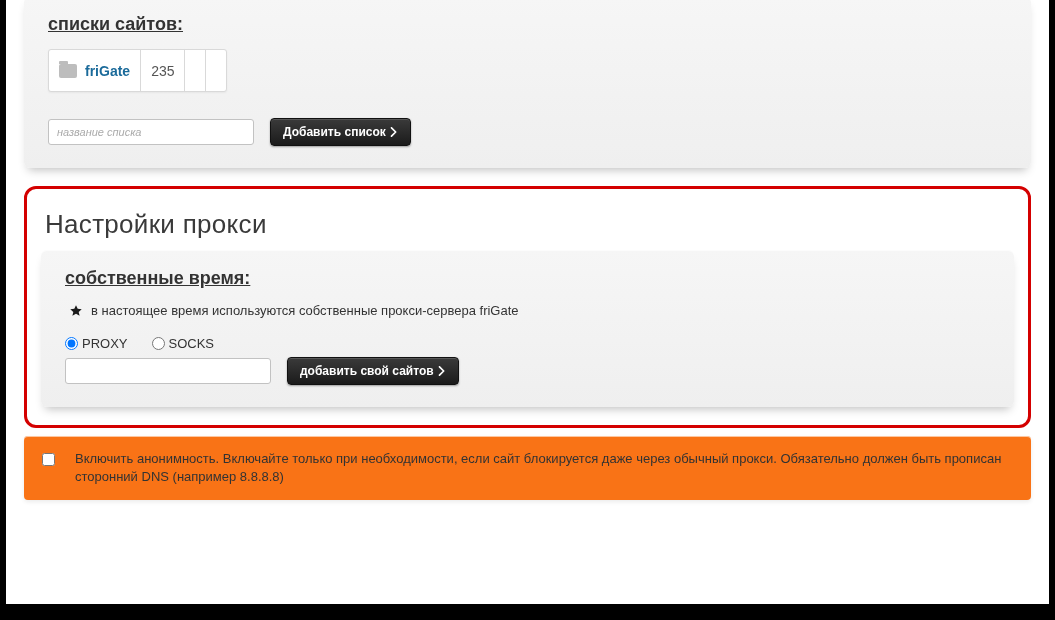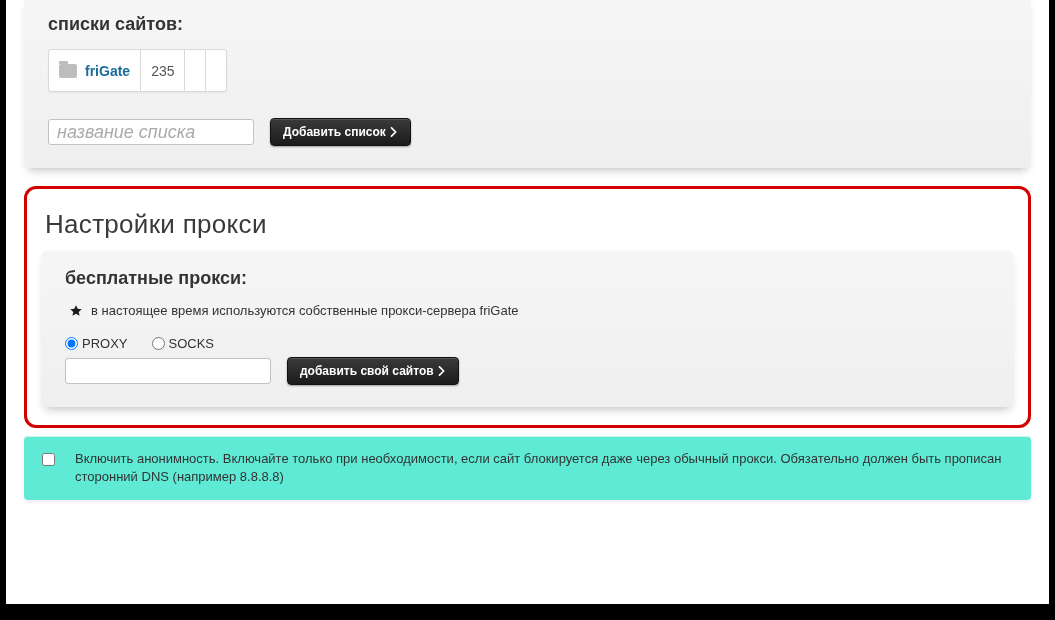--- a/index.html
+++ b/index.html
@@ -32,20 +32,21 @@
       color: #3a3a3a;
       margin: 14px 4px 10px 4px;
       letter-spacing: .3px;
     }
 
     .sub-title {
       font-size: 18px;
       font-weight: 700;
       color: #333;
       margin-bottom: 14px;
+      text-decoration: underline;
     }
 
     
     .top-card { margin-top: -10px; }
 
     .list-chip {
       display: inline-flex;
       align-items: stretch;
       background: #fff;
       border: 1px solid #d9d9d9;
@@ -83,21 +84,21 @@
     .thin { width: 6px; padding: 0; }
 
     .row { display: flex; align-items: center; gap: 16px; }
 
     input.text {
       height: 26px;
       width: 206px;
       border: 1px solid #c2c2c2;
       border-radius: 3px;
       padding: 2px 8px;
-      font-size: 18px;
+      font-size: 11px;
       color: #333;
       background: #fff;
       font-family: inherit;
     }
     input.text::placeholder { color: #aaa; font-style: italic; }
 
     .btn-dark {
       display: inline-flex;
       align-items: center;
       background: linear-gradient(to bottom, #3a3a3a 0%, #1b1b1b 100%);
@@ -142,21 +143,21 @@
       display: inline-block;
     }
     .star svg { width:14px; height:14px; display:block; }
 
     .radio-row { display: flex; gap: 24px; font-size: 13px; color:#333; margin-bottom: 6px; }
     .radio-row label { display:flex; align-items:center; gap:4px; cursor:pointer; }
     .radio-row input[type=radio]{ cursor:pointer; }
 
     
     .anon-card {
-      background: #5eead4;
+      background: #f97316;
       border-radius: 4px;
       padding: 14px 18px;
       display: flex;
       align-items: flex-start;
       gap: 20px;
       box-shadow: inset 0 1px 0 rgba(255,255,255,.6), 0 2px 4px rgba(0,0,0,.08);
     }
     .anon-card input[type=checkbox]{ margin-top:3px; cursor:pointer; }
     .anon-text { font-size: 13px; color:#333; line-height: 1.4; }
   </style>
@@ -188,21 +189,21 @@
             </svg>
         </span>
       </div>
     </div>
   </div>
 
   <div class="highlight-wrap">
     <h2 class="section-title">Настройки прокси</h2>
 
     <div class="card" style="margin-bottom:0;">
-      <div class="sub-title">бесплатные прокси:</div>
+      <div class="sub-title">собственные время:</div>
 
       <div class="note-row">
         <span class="star">
           <svg viewBox="0 0 24 24">
               <path fill="#1b1b1b" d="M12 2l2.9 6.3 6.9.6-5.2 4.6 1.6 6.8L12 16.9 5.8 20.3l1.6-6.8L2.2 8.9l6.9-.6z"></path>
             </svg>
         </span>
         <span>в настоящее время используются собственные прокси-сервера friGate</span>
       </div>
 

